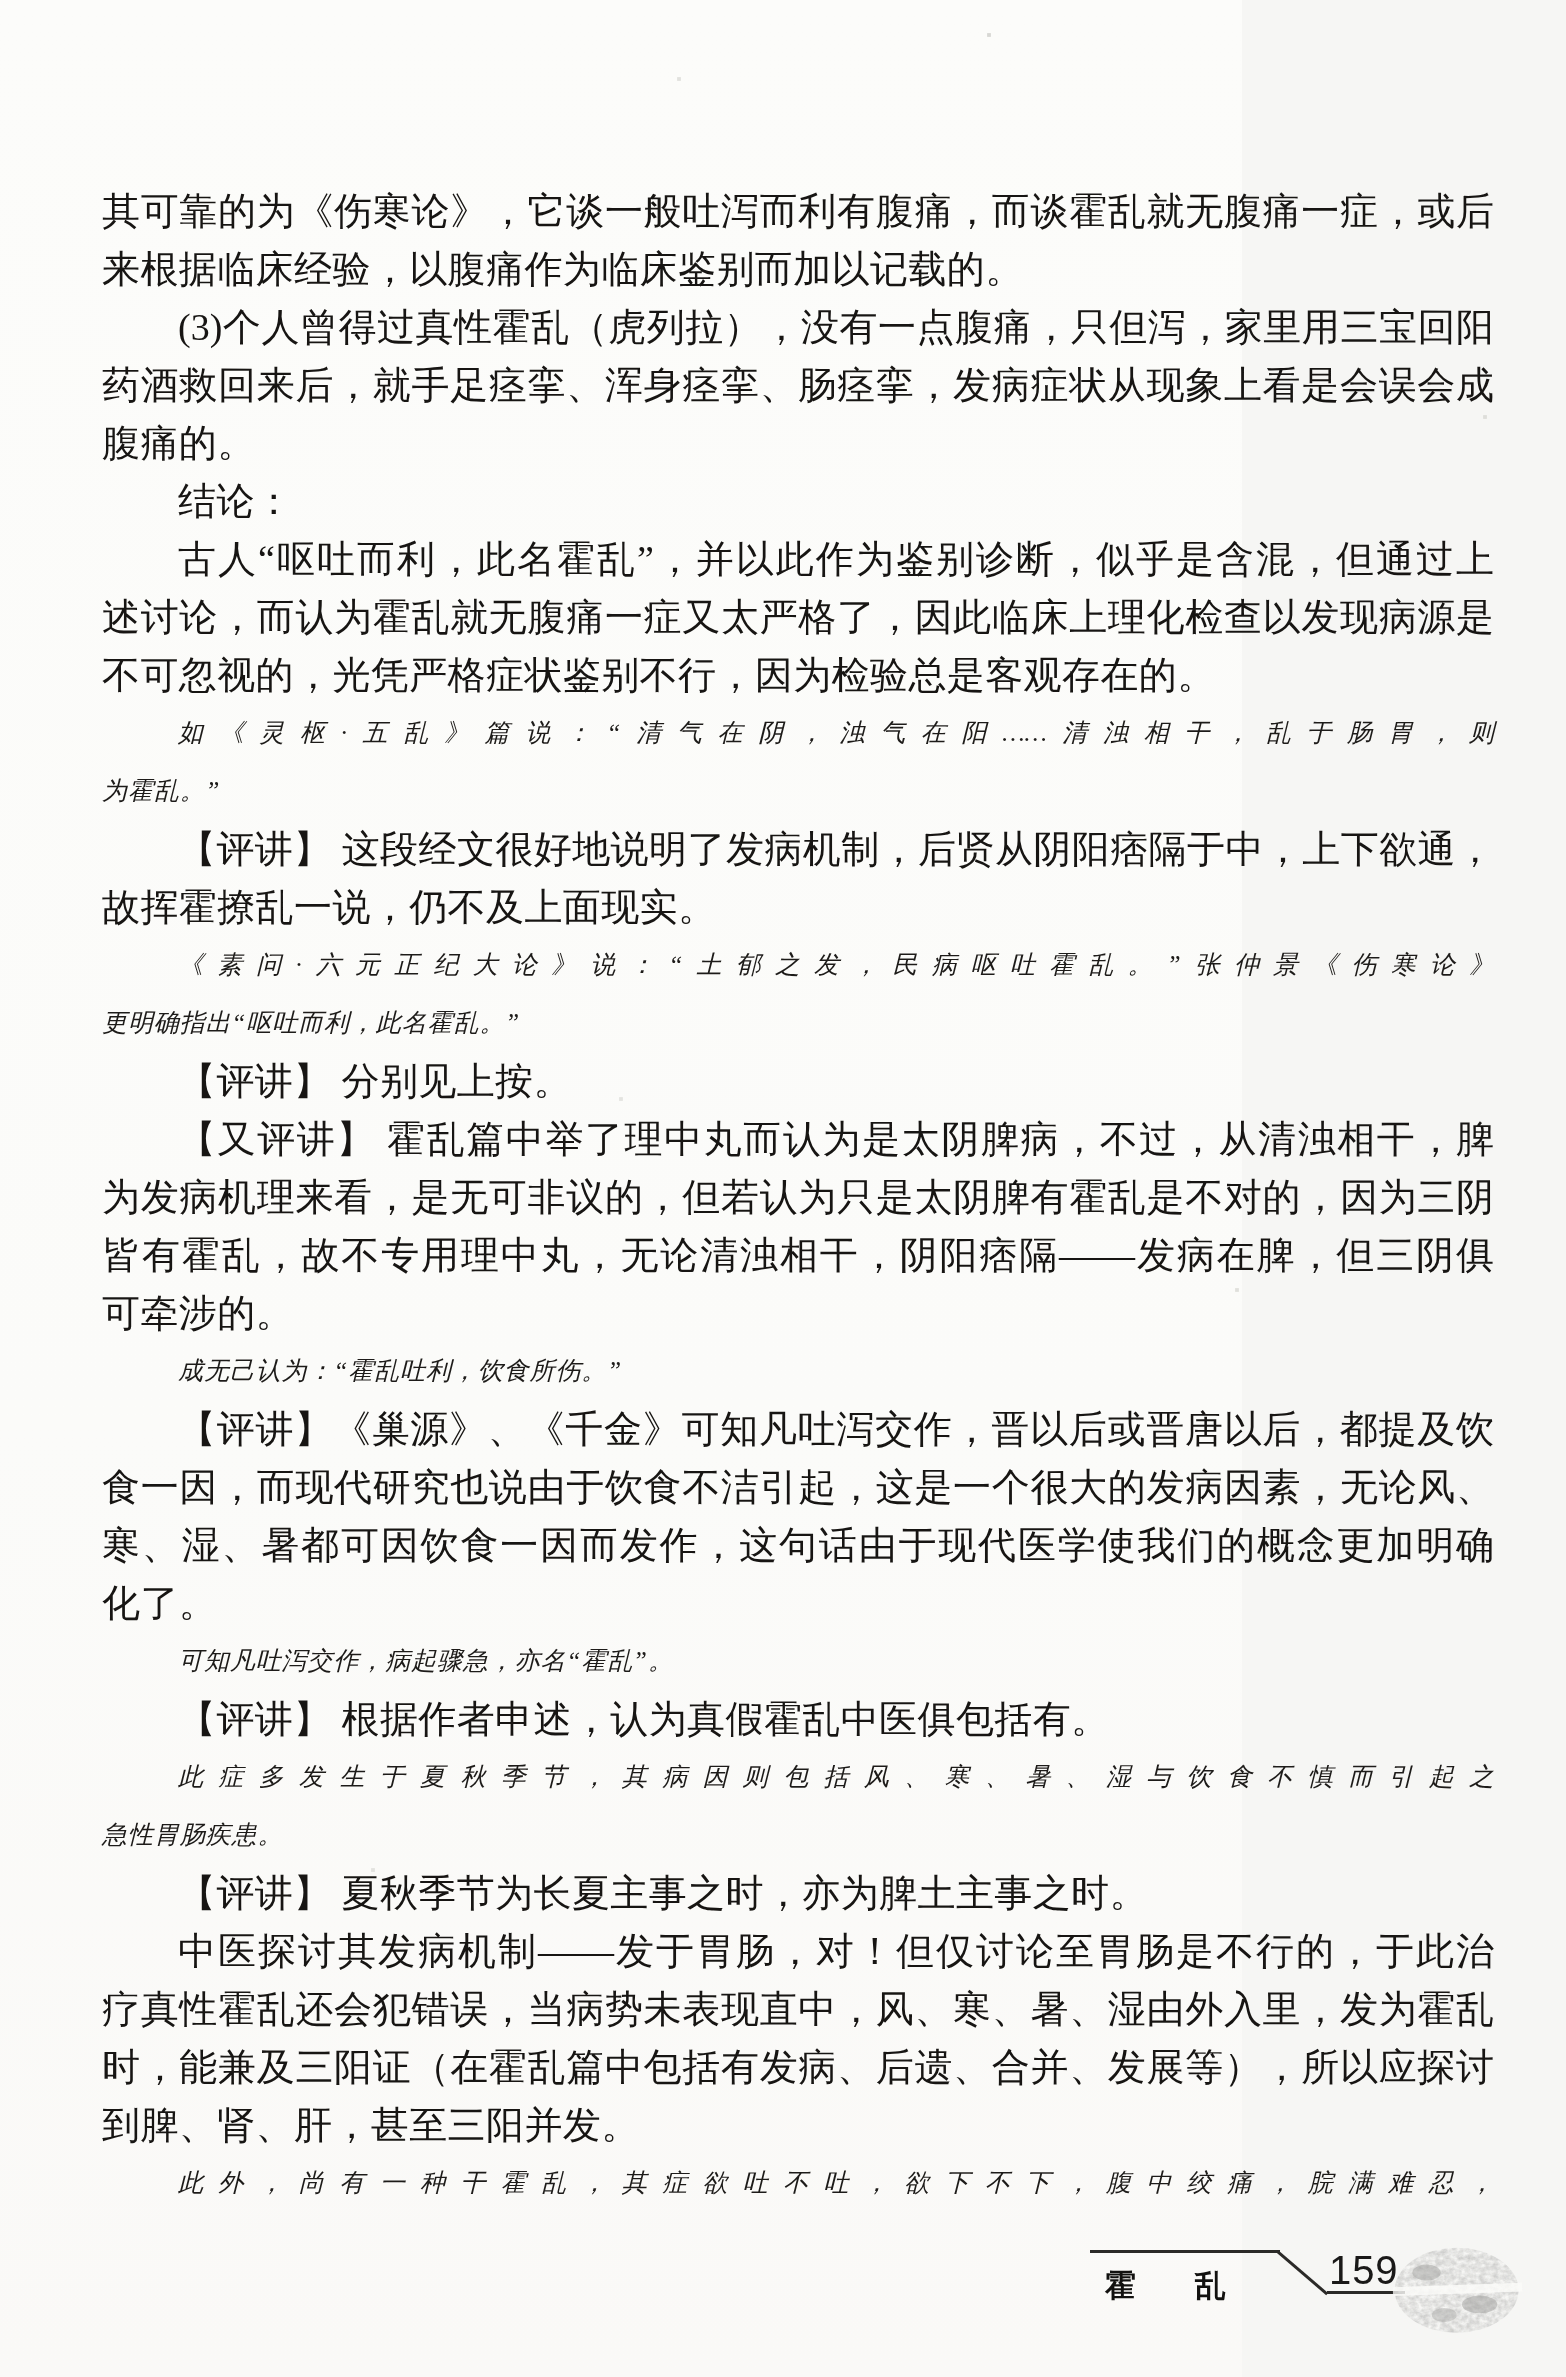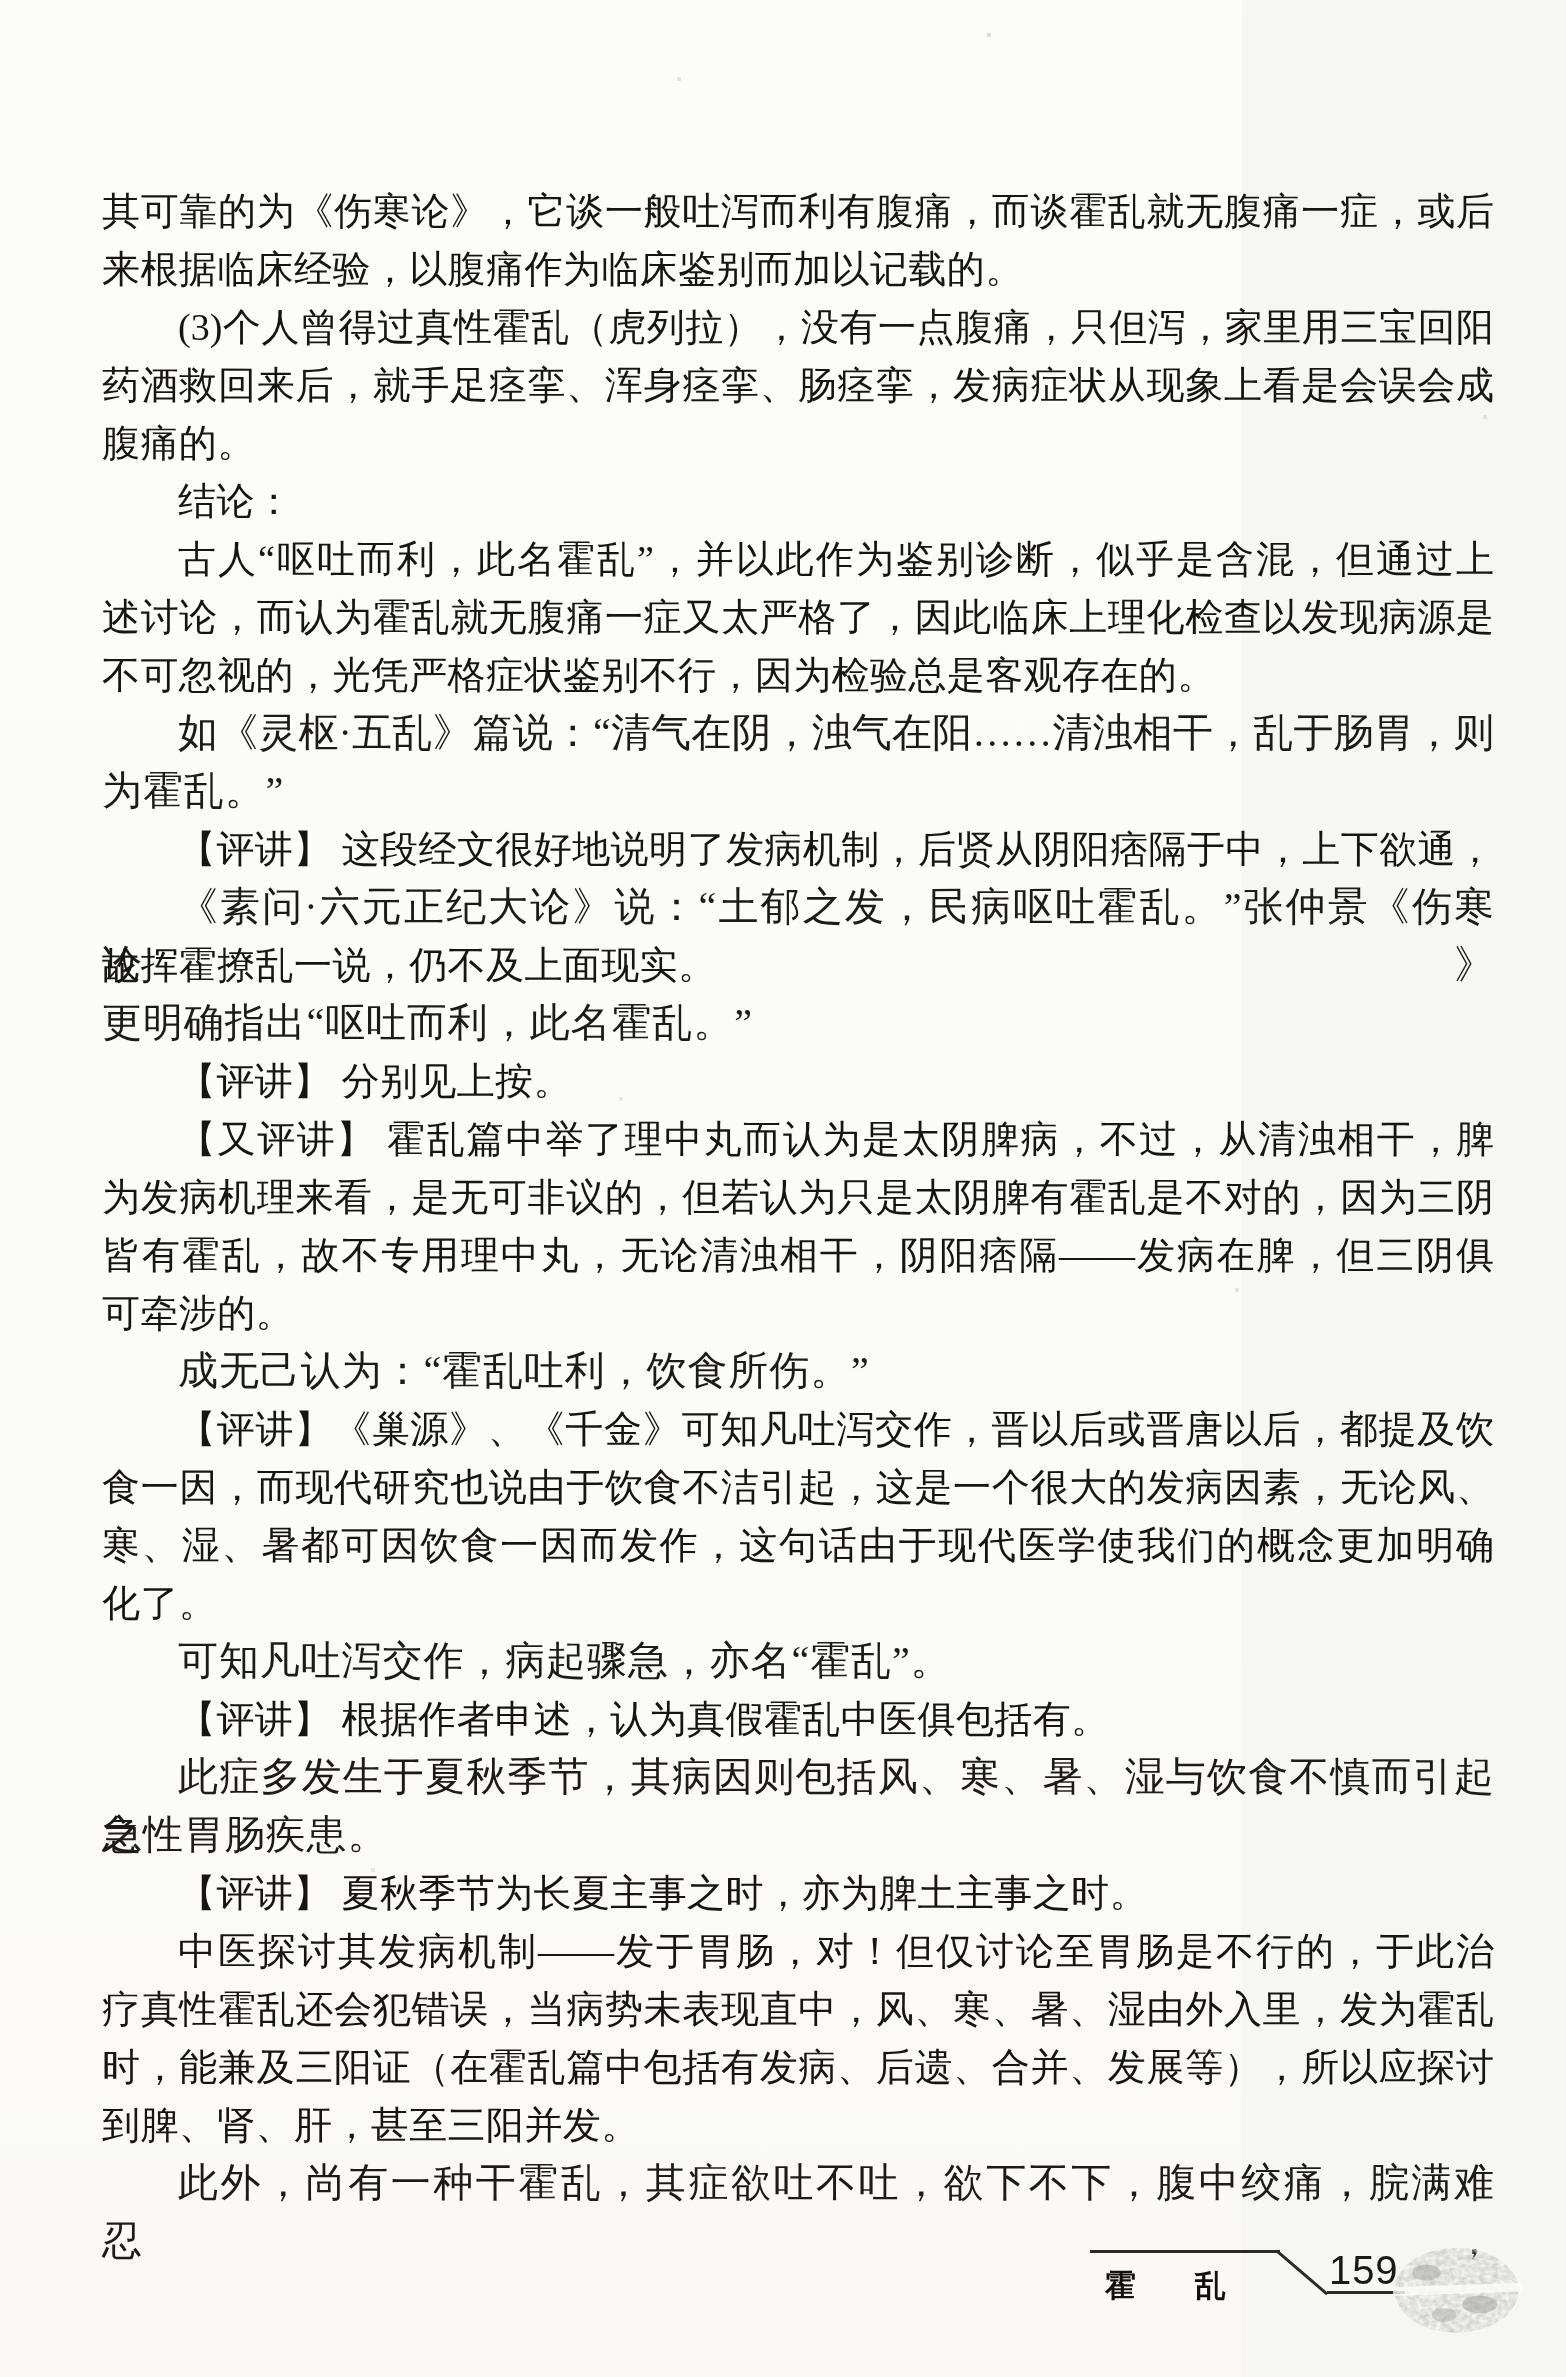--- a/index.html
+++ b/index.html
@@ -31,21 +31,22 @@
     letter-spacing:0.4px;
   }
   .line.fill{
     white-space:normal;
     text-align:justify;
     text-align-last:justify;
     letter-spacing:0;
   }
   .line.indent{text-indent:76px;}
   .line.kai{
-    font-size:40px;
+    font-size:25px;
+    font-style:italic;
     color:#1d1b19;
     letter-spacing:0.9px;
   }
   .line.kai.fill{letter-spacing:0;}
   
   .footer{position:absolute;left:0;top:0;width:1566px;height:2377px;pointer-events:none;}
   .rule{position:absolute;background:#2b2a28;}
   .rule-top{left:1090px;top:2250px;width:190px;height:2.7px;}
   .rule-diag{left:1278px;top:2250px;width:66px;height:2.7px;transform-origin:0 0;transform:rotate(40.6deg);}
   .rule-bottom{left:1327px;top:2291px;width:78px;height:2.7px;}
@@ -75,22 +76,22 @@
       <div class="line indent fill">(3)个人曾得过真性霍乱（虎列拉），没有一点腹痛，只但泻，家里用三宝回阳</div>
       <div class="line fill">药酒救回来后，就手足痉挛、浑身痉挛、肠痉挛，发病症状从现象上看是会误会成</div>
       <div class="line">腹痛的。</div>
       <div class="line indent">结论：</div>
       <div class="line indent fill">古人“呕吐而利，此名霍乱”，并以此作为鉴别诊断，似乎是含混，但通过上</div>
       <div class="line fill">述讨论，而认为霍乱就无腹痛一症又太严格了，因此临床上理化检查以发现病源是</div>
       <div class="line">不可忽视的，光凭严格症状鉴别不行，因为检验总是客观存在的。</div>
       <div class="line kai indent fill">如《灵枢·五乱》篇说：“清气在阴，浊气在阳……清浊相干，乱于肠胃，则</div>
       <div class="line kai">为霍乱。”</div>
       <div class="line indent fill">【评讲】 这段经文很好地说明了发病机制，后贤从阴阳痞隔于中，上下欲通，</div>
+      <div class="line">故挥霍撩乱一说，仍不及上面现实。</div>
       <div class="line kai indent fill">《素问·六元正纪大论》说：“土郁之发，民病呕吐霍乱。”张仲景《伤寒论》</div>
-      <div class="line">故挥霍撩乱一说，仍不及上面现实。</div>
       <div class="line kai">更明确指出“呕吐而利，此名霍乱。”</div>
       <div class="line indent">【评讲】 分别见上按。</div>
       <div class="line indent fill">【又评讲】 霍乱篇中举了理中丸而认为是太阴脾病，不过，从清浊相干，脾</div>
       <div class="line fill">为发病机理来看，是无可非议的，但若认为只是太阴脾有霍乱是不对的，因为三阴</div>
       <div class="line fill">皆有霍乱，故不专用理中丸，无论清浊相干，阴阳痞隔——发病在脾，但三阴俱</div>
       <div class="line">可牵涉的。</div>
       <div class="line kai indent">成无己认为：“霍乱吐利，饮食所伤。”</div>
       <div class="line indent fill">【评讲】《巢源》、《千金》可知凡吐泻交作，晋以后或晋唐以后，都提及饮</div>
       <div class="line fill">食一因，而现代研究也说由于饮食不洁引起，这是一个很大的发病因素，无论风、</div>
       <div class="line fill">寒、湿、暑都可因饮食一因而发作，这句话由于现代医学使我们的概念更加明确</div>

